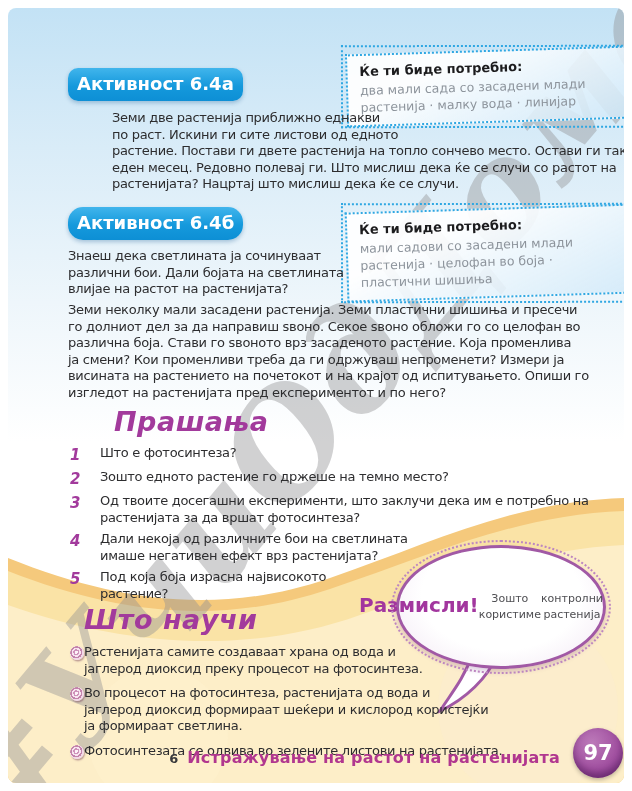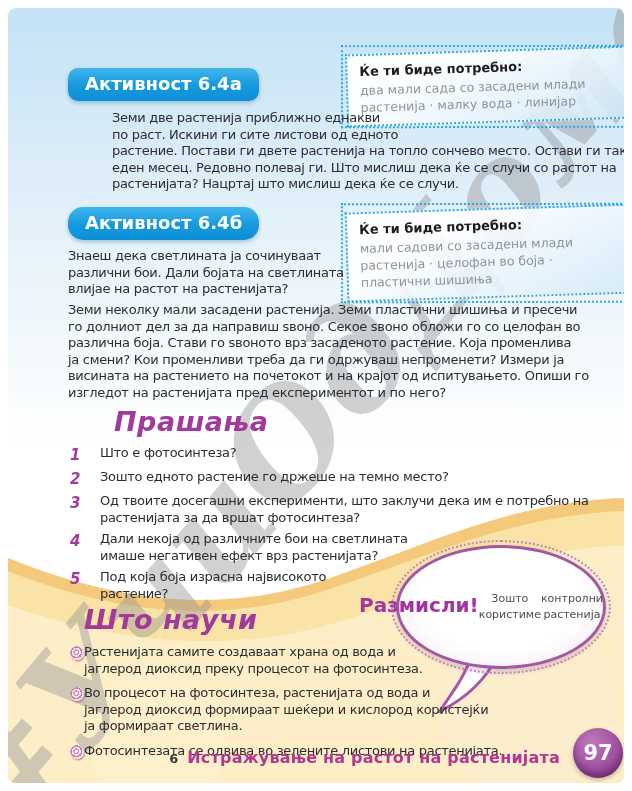--- a/index.html
+++ b/index.html
@@ -7,21 +7,21 @@
         font-family:"DejaVu Sans","Liberation Sans",sans-serif;}
   .canvas{position:absolute;left:8px;top:8px;width:616px;height:775px;border-radius:8px;overflow:hidden;
           background:linear-gradient(180deg,#c3e2f5 0%,#d9ecf8 18%,#eef6fb 38%,#ffffff 56%,#ffffff 100%);}
   .wave{position:absolute;left:0;top:0;width:616px;height:775px;z-index:1;}
   .watermark{position:absolute;left:-225px;top:320px;width:1060px;z-index:2;text-align:center;
              transform:rotate(-50deg);font-family:"DejaVu Serif","Liberation Serif",serif;
              font-style:italic;font-size:138px;font-weight:bold;color:rgba(145,145,148,0.42);
              white-space:nowrap;pointer-events:none;}
   .layer{position:absolute;inset:0;z-index:3;}
   .act-btn{position:absolute;background:linear-gradient(180deg,#41b5ec 0%,#1599dc 55%,#0d8fd5 100%);
-           color:#fff;font-weight:bold;font-size:18px;padding:5px 17px 7px;border-radius:10px;
+           color:#fff;font-weight:bold;font-size:18px;padding:5px 9px 7px;border-radius:10px;
            box-shadow:0 2px 4px rgba(10,80,140,.3);white-space:nowrap;}
   .mat-box{position:absolute;border:2px dotted #2fa7e2;
            background:linear-gradient(155deg,rgba(255,255,255,.93) 30%,rgba(208,233,249,.82) 100%);
            padding:8px 12px 9px;transform:rotate(-1.8deg);}
   .mat-box::after{content:"";position:absolute;inset:-7px;border:2px dotted #2fa7e2;
                   transform:rotate(1.7deg);pointer-events:none;}
   .mat-title{font-size:13px;font-weight:bold;color:#1c1c1e;margin-bottom:3px;}
   .mat-line{font-size:12.5px;color:#8d949c;line-height:17px;white-space:nowrap;}
   .para{position:absolute;}
   .body-line{font-size:13px;letter-spacing:-0.3px;color:#2d2d2f;line-height:16.6px;white-space:nowrap;}

